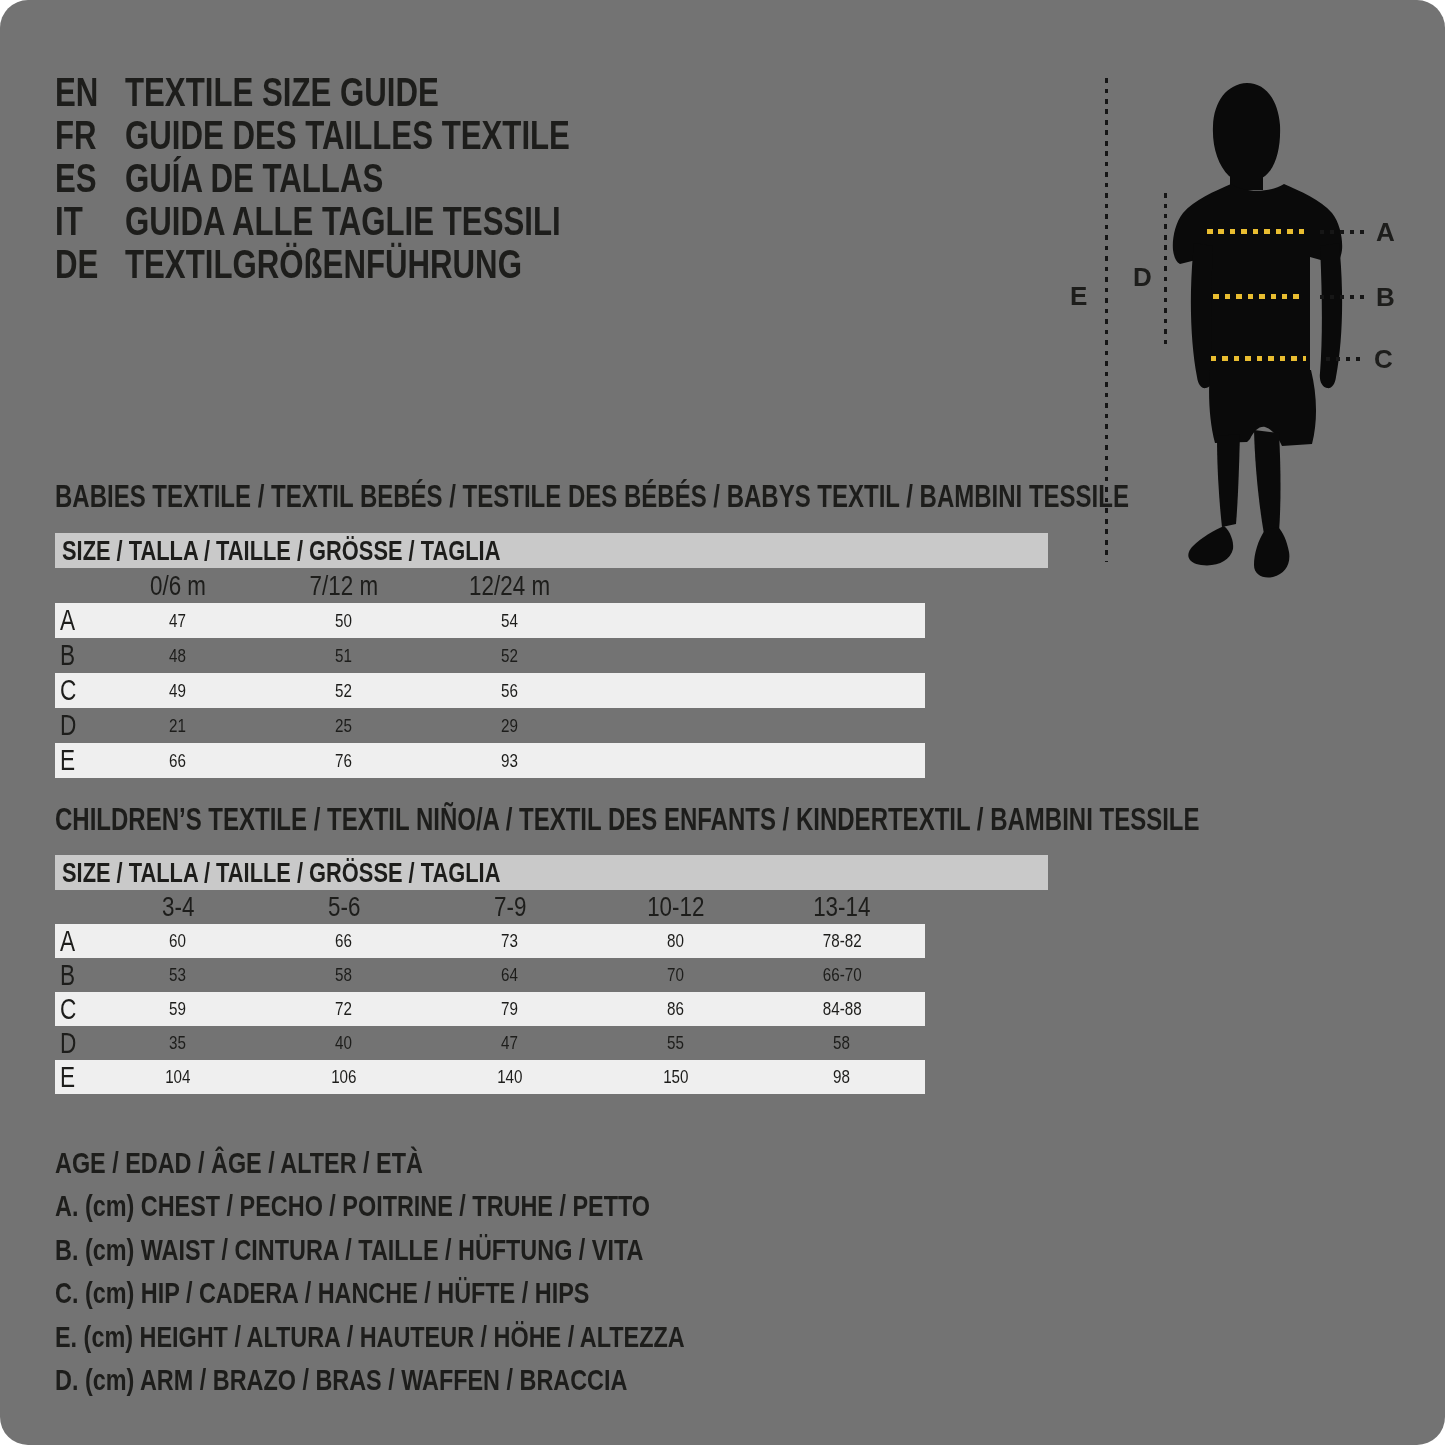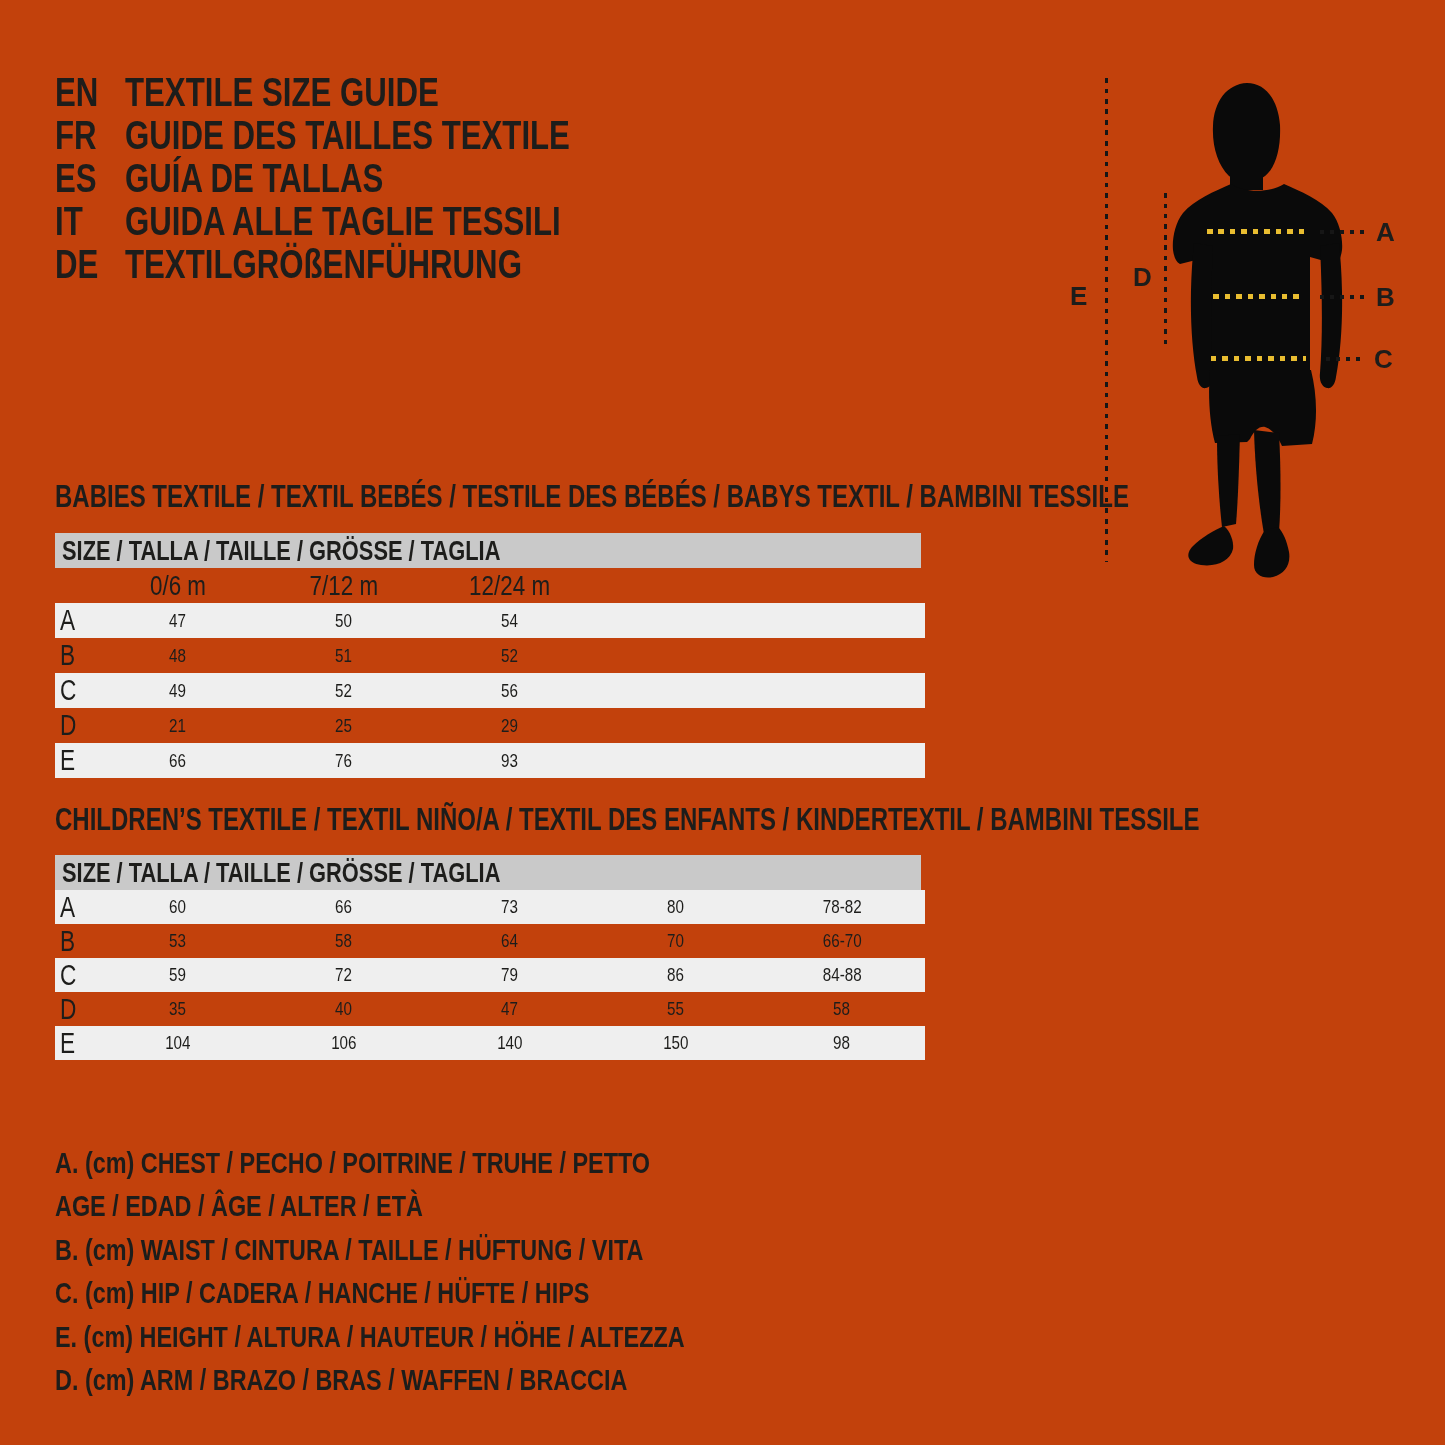--- a/index.html
+++ b/index.html
@@ -1,34 +1,35 @@
 <!DOCTYPE html>
 <html><head>
 <meta charset="utf-8">
 <style>
   html,body { margin:0; padding:0; background:#ffffff; }
   .sheet {
-    position:relative; width:1445px; height:1445px; background:#c2410c;
+    position:relative; width:1445px; height:1445px; background:#737373;
     font-family:"Liberation Sans","DejaVu Sans",sans-serif; color:#1d1d1b;
     overflow:hidden;
+    border-radius:28px;
   }
   
   .cx  { display:inline-block; white-space:nowrap; transform:scaleX(0.78); transform-origin:0 50%; }
   .cxc { display:inline-block; white-space:nowrap; transform:scaleX(0.80); transform-origin:50% 50%; }
 
   
   .langs { position:absolute; left:55px; top:71px; }
   .langrow { display:flex; height:43px; line-height:43px; font-size:40px; font-weight:700; }
   .langcode { width:70px; flex:0 0 70px; }
 
   
   .sectitle { position:absolute; left:55px; font-size:32px; font-weight:700; line-height:32px; white-space:nowrap; }
 
   
-  .sizebar { position:absolute; left:55px; width:866px; height:35px; background:#c9c9c9; line-height:36px; }
+  .sizebar { position:absolute; left:55px; width:993px; height:35px; background:#c9c9c9; line-height:36px; }
   .sizebar .cx { margin-left:7px; font-size:28px; font-weight:700; }
 
   
   .table { position:absolute; left:55px; width:870px; }
   .trow { display:grid; }
   .babies  .trow { grid-template-columns:40px 166px 166px 166px 1fr; height:35px; line-height:35px; }
   .children .trow { grid-template-columns:40px 166px 166px 166px 166px 166px; height:34px; line-height:34px; }
   .trow.alt { background:#efefef; }
   .cell { text-align:center; font-size:19px; font-weight:400; }
   .thead .cell { font-size:28px;text-decoration:underline; }
@@ -146,20 +147,28 @@
       <span class="cell"><span class="cxc">76</span></span>
       <span class="cell"><span class="cxc">93</span></span>
     </div>
   </div>
 
   <div class="sectitle" style="top:803px;"><span class="cx" style="transform:scaleX(0.75)">CHILDREN’S TEXTILE / TEXTIL NIÑO/A / TEXTIL DES ENFANTS / KINDERTEXTIL / BAMBINI TESSILE</span></div>
 
   <div class="sizebar" style="top:855px;"><span class="cx">SIZE / TALLA / TAILLE / GRÖSSE / TAGLIA</span></div>
 
   <div class="table children" style="top:890px;">
+    <div class="trow thead">
+      <span class="rowlabel"></span>
+      <span class="cell"><span class="cxc">3-4</span></span>
+      <span class="cell"><span class="cxc">5-6</span></span>
+      <span class="cell"><span class="cxc">7-9</span></span>
+      <span class="cell"><span class="cxc">10-12</span></span>
+      <span class="cell"><span class="cxc">13-14</span></span>
+    </div>
     <div class="trow alt">
       <span class="rowlabel"><span class="cx">A</span></span>
       <span class="cell"><span class="cxc">60</span></span>
       <span class="cell"><span class="cxc">66</span></span>
       <span class="cell"><span class="cxc">73</span></span>
       <span class="cell"><span class="cxc">80</span></span>
       <span class="cell"><span class="cxc">78-82</span></span>
     </div>
     <div class="trow">
       <span class="rowlabel"><span class="cx">B</span></span>
@@ -189,21 +198,21 @@
       <span class="rowlabel"><span class="cx">E</span></span>
       <span class="cell"><span class="cxc">104</span></span>
       <span class="cell"><span class="cxc">106</span></span>
       <span class="cell"><span class="cxc">140</span></span>
       <span class="cell"><span class="cxc">150</span></span>
       <span class="cell"><span class="cxc">98</span></span>
     </div>
   </div>
 
   <div class="legend">
+    <p class="legline"><span class="cx">AGE / EDAD / ÂGE / ALTER / ETÀ</span></p>
     <p class="legline"><span class="cx">A. (cm) CHEST / PECHO / POITRINE / TRUHE / PETTO</span></p>
-    <p class="legline"><span class="cx">AGE / EDAD / ÂGE / ALTER / ETÀ</span></p>
     <p class="legline"><span class="cx">B. (cm) WAIST / CINTURA / TAILLE / HÜFTUNG / VITA</span></p>
     <p class="legline"><span class="cx">C. (cm) HIP / CADERA / HANCHE / HÜFTE / HIPS</span></p>
     <p class="legline"><span class="cx">E. (cm) HEIGHT / ALTURA / HAUTEUR / HÖHE / ALTEZZA</span></p>
     <p class="legline"><span class="cx">D. (cm) ARM / BRAZO / BRAS / WAFFEN / BRACCIA</span></p>
   </div>
 
 </div>
 
 </body></html>

